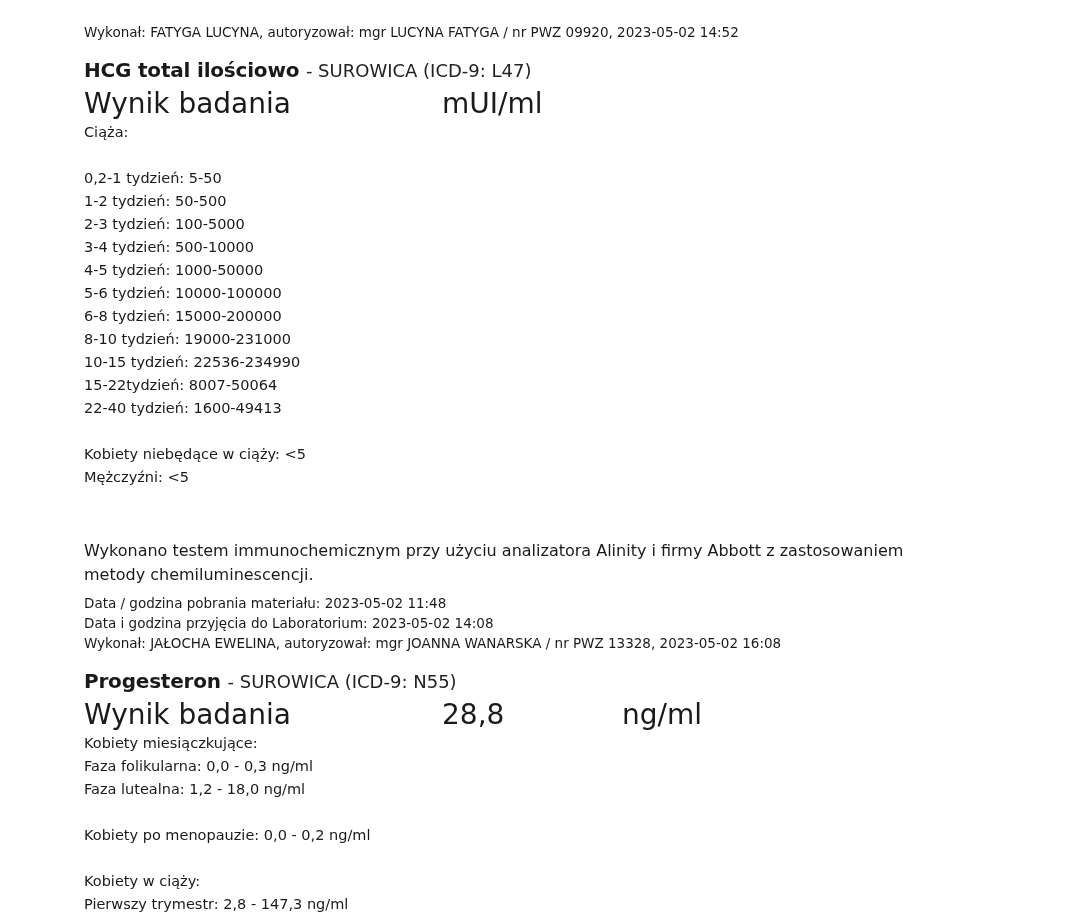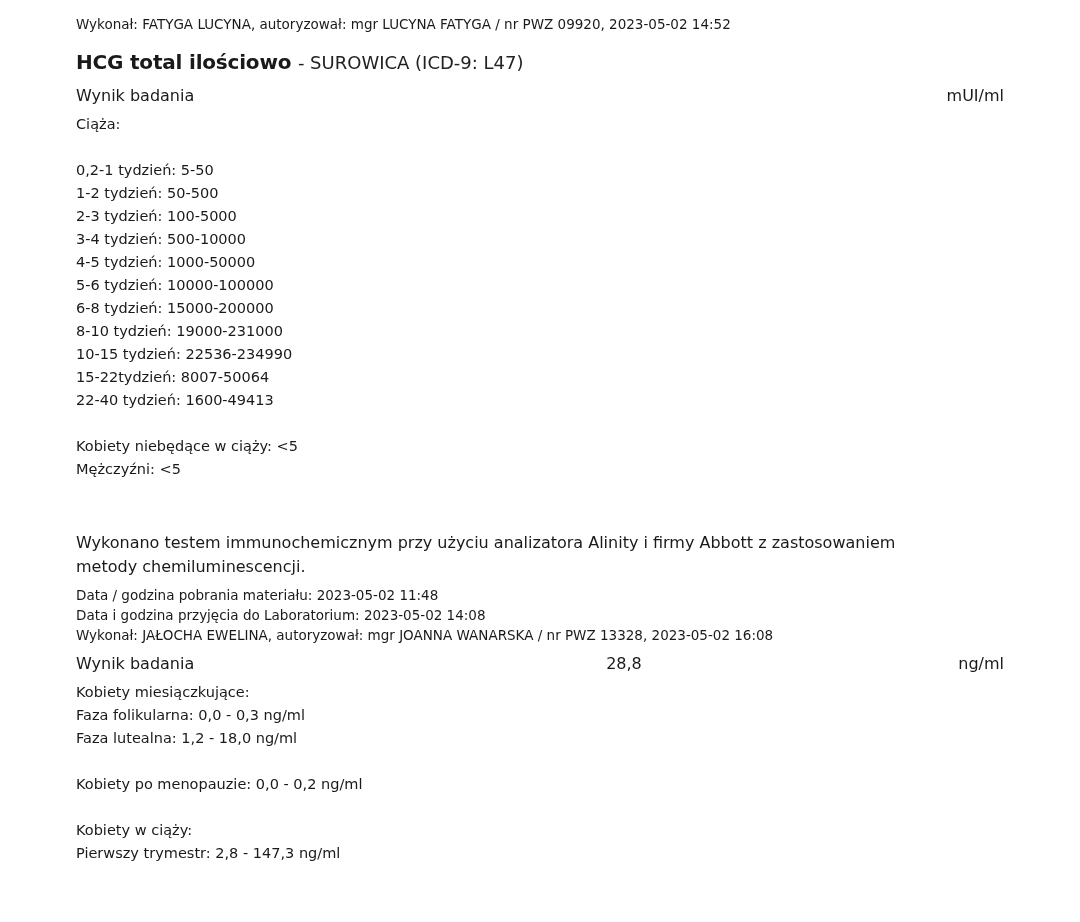--- a/index.html
+++ b/index.html
@@ -11,21 +11,21 @@
     width: 1080px;
     height: 922px;
     font-family: "DejaVu Sans", sans-serif;
     color: #1a1a1a;
     overflow: hidden;
   }
   .page {
     position: relative;
     width: 1080px;
     height: 922px;
-    padding: 4px;
+    padding: 12px;
     box-sizing: border-box;
   }
   .content {
     padding: 10px 72px 0 72px;
   }
   .meta-line {
     font-size: 13.5px;
     line-height: 20px;
     color: #1a1a1a;
     white-space: nowrap;
@@ -43,25 +43,24 @@
     letter-spacing: -0.2px;
   }
   .test-heading .test-sub {
     font-weight: normal;
     font-size: 18px;
     color: #222;
   }
   .result-row {
     display: flex;
     align-items: baseline;
-    font-size: 16px;
+    font-size: 28px;
     line-height: 30px;
     margin-top: 4px;
     margin-bottom: 2px;
-    justify-content: space-between;
   }
   .result-label {
     width: 358px;
     flex: 0 0 358px;
   }
   .result-value {
     width: 180px;
     flex: 0 0 180px;
   }
   .result-unit {
@@ -129,20 +128,24 @@
     <div class="spacer-lg"></div>
 
     <div class="note">Wykonano testem immunochemicznym przy użyciu analizatora Alinity i firmy Abbott z zastosowaniem metody chemiluminescencji.</div>
 
     <div class="info-lines">
       <div class="meta-line">Data / godzina pobrania materiału: 2023-05-02 11:48</div>
       <div class="meta-line">Data i godzina przyjęcia do Laboratorium: 2023-05-02 14:08</div>
       <div class="meta-line">Wykonał: JAŁOCHA EWELINA, autoryzował: mgr JOANNA WANARSKA / nr PWZ 13328, 2023-05-02 16:08</div>
     </div>
 
+    <div class="test-heading">
+      <span class="test-name">Progesteron</span>
+      <span class="test-sub">- SUROWICA (ICD-9: N55)</span>
+    </div>
 
     <div class="result-row">
       <span class="result-label">Wynik badania</span>
       <span class="result-value">28,8</span>
       <span class="result-unit">ng/ml</span>
     </div>
 
     <div class="norm-block">
       <span>Kobiety miesiączkujące:</span><br>
       <span>Faza folikularna: 0,0 - 0,3 ng/ml</span><br>

